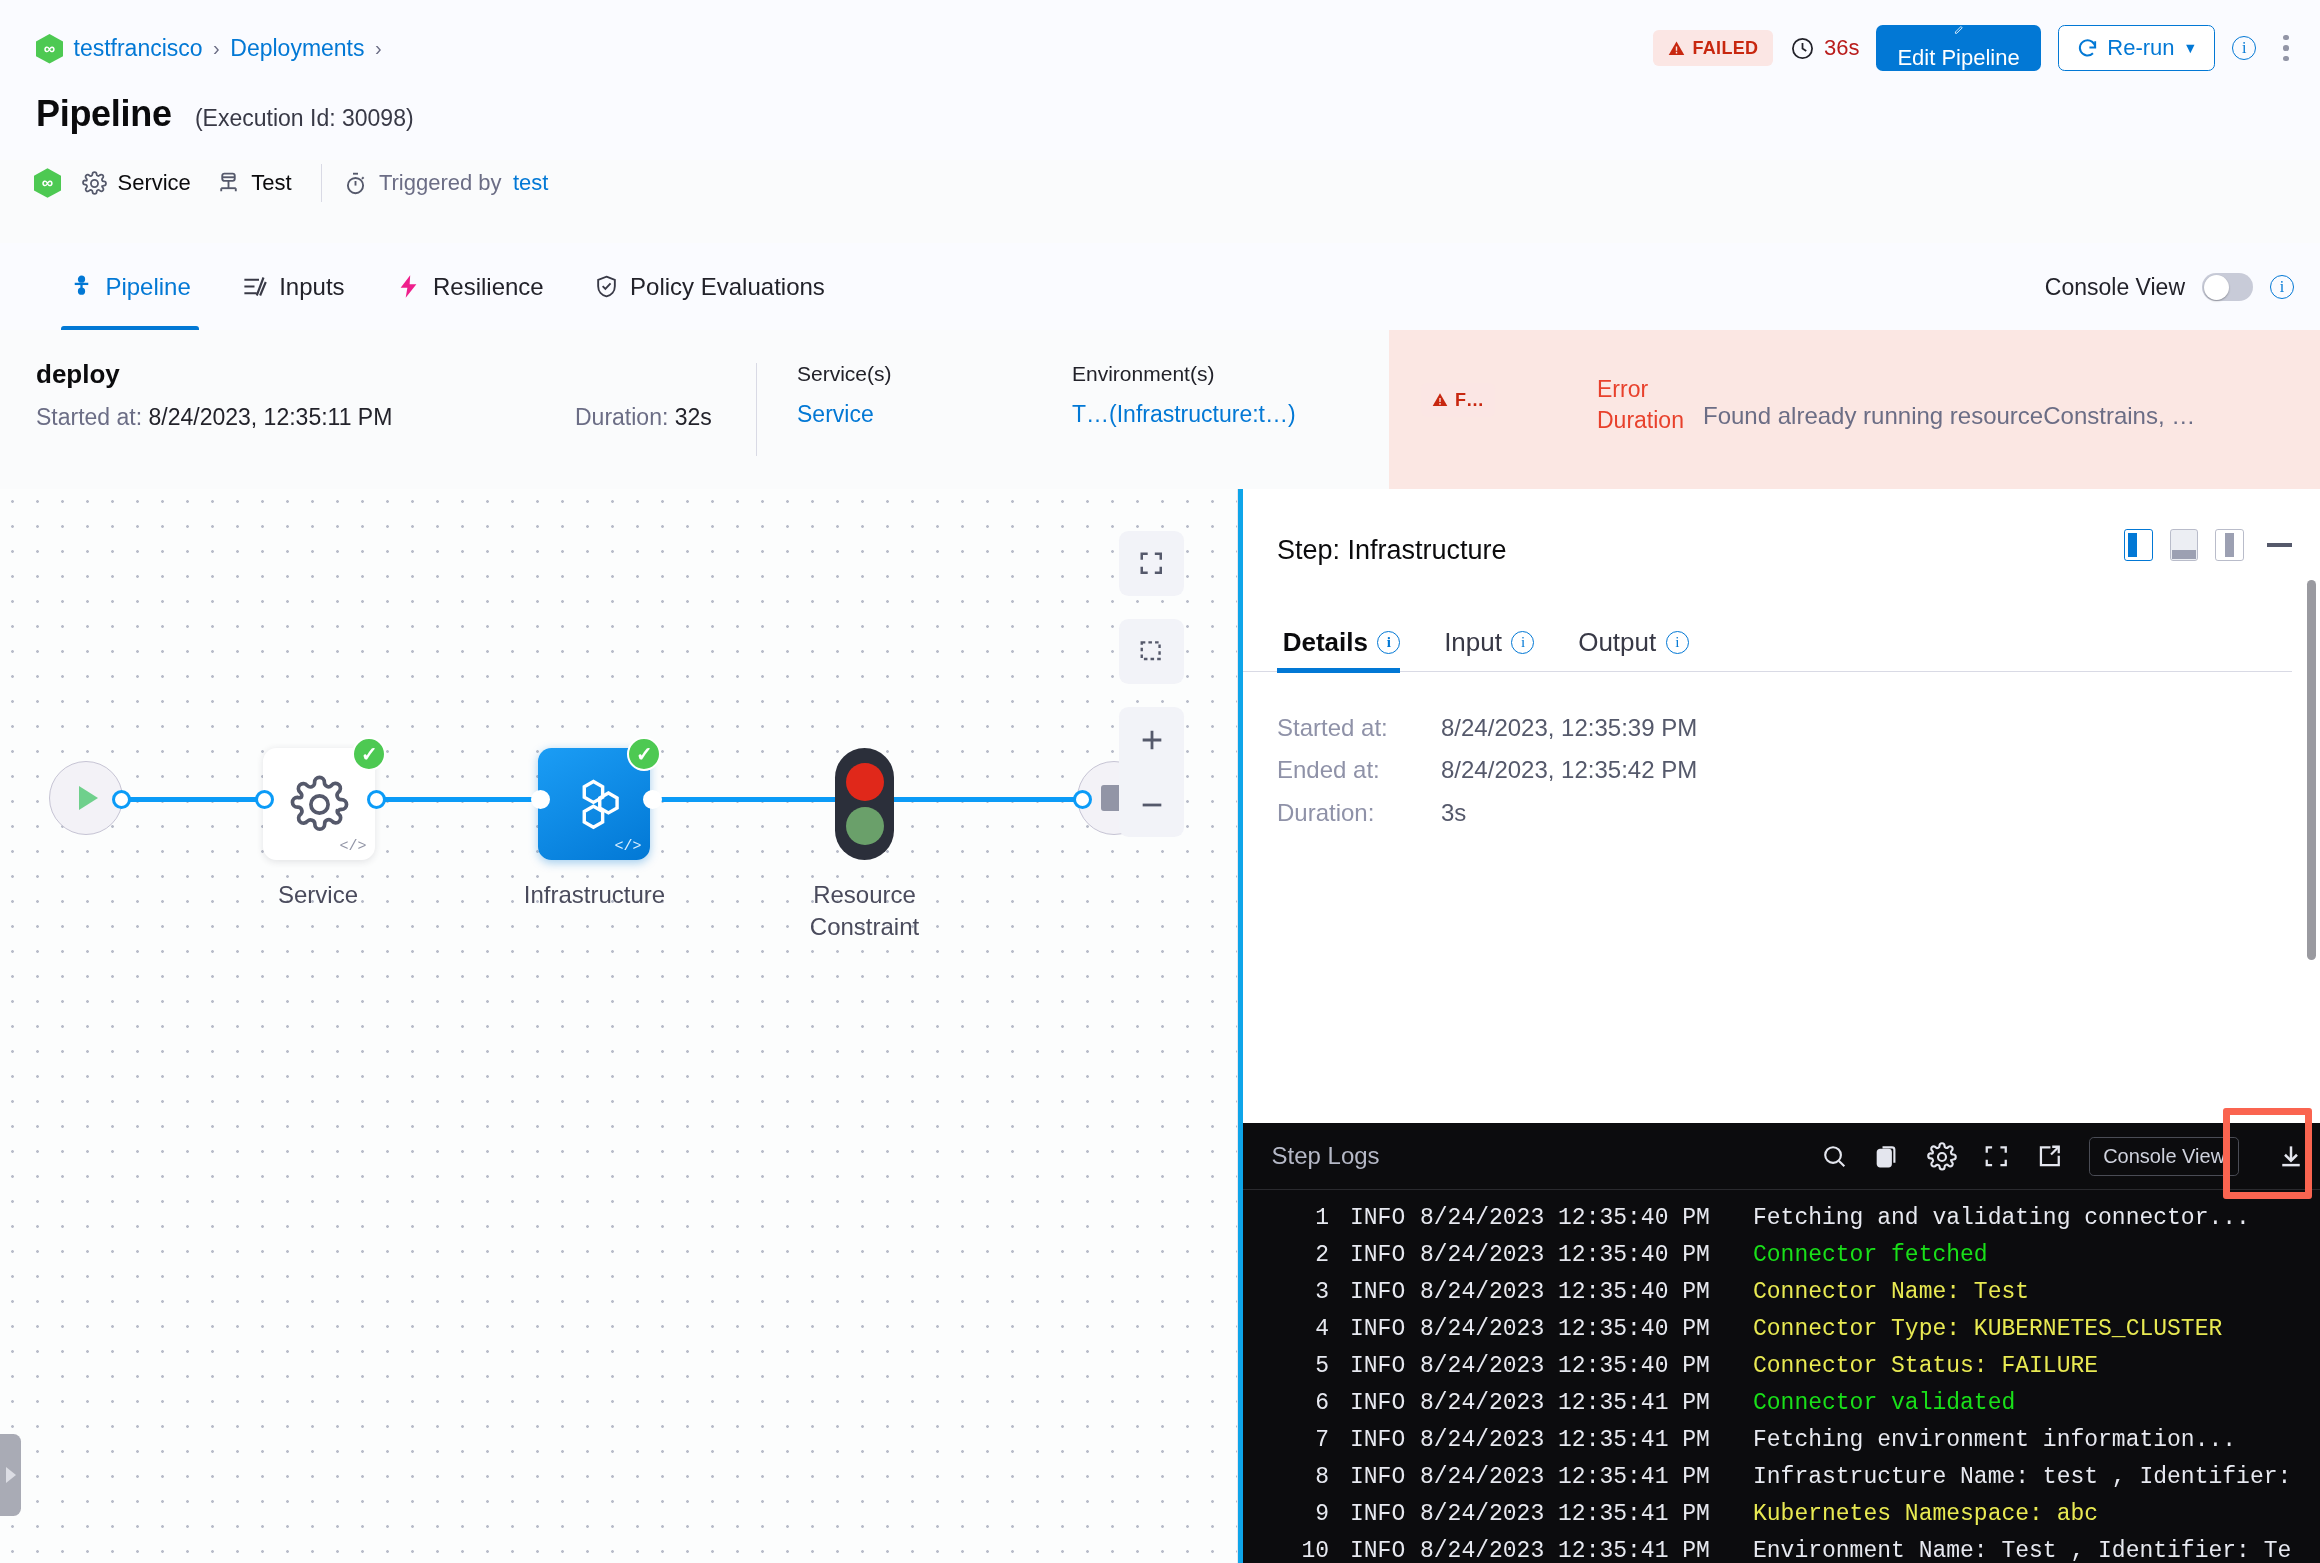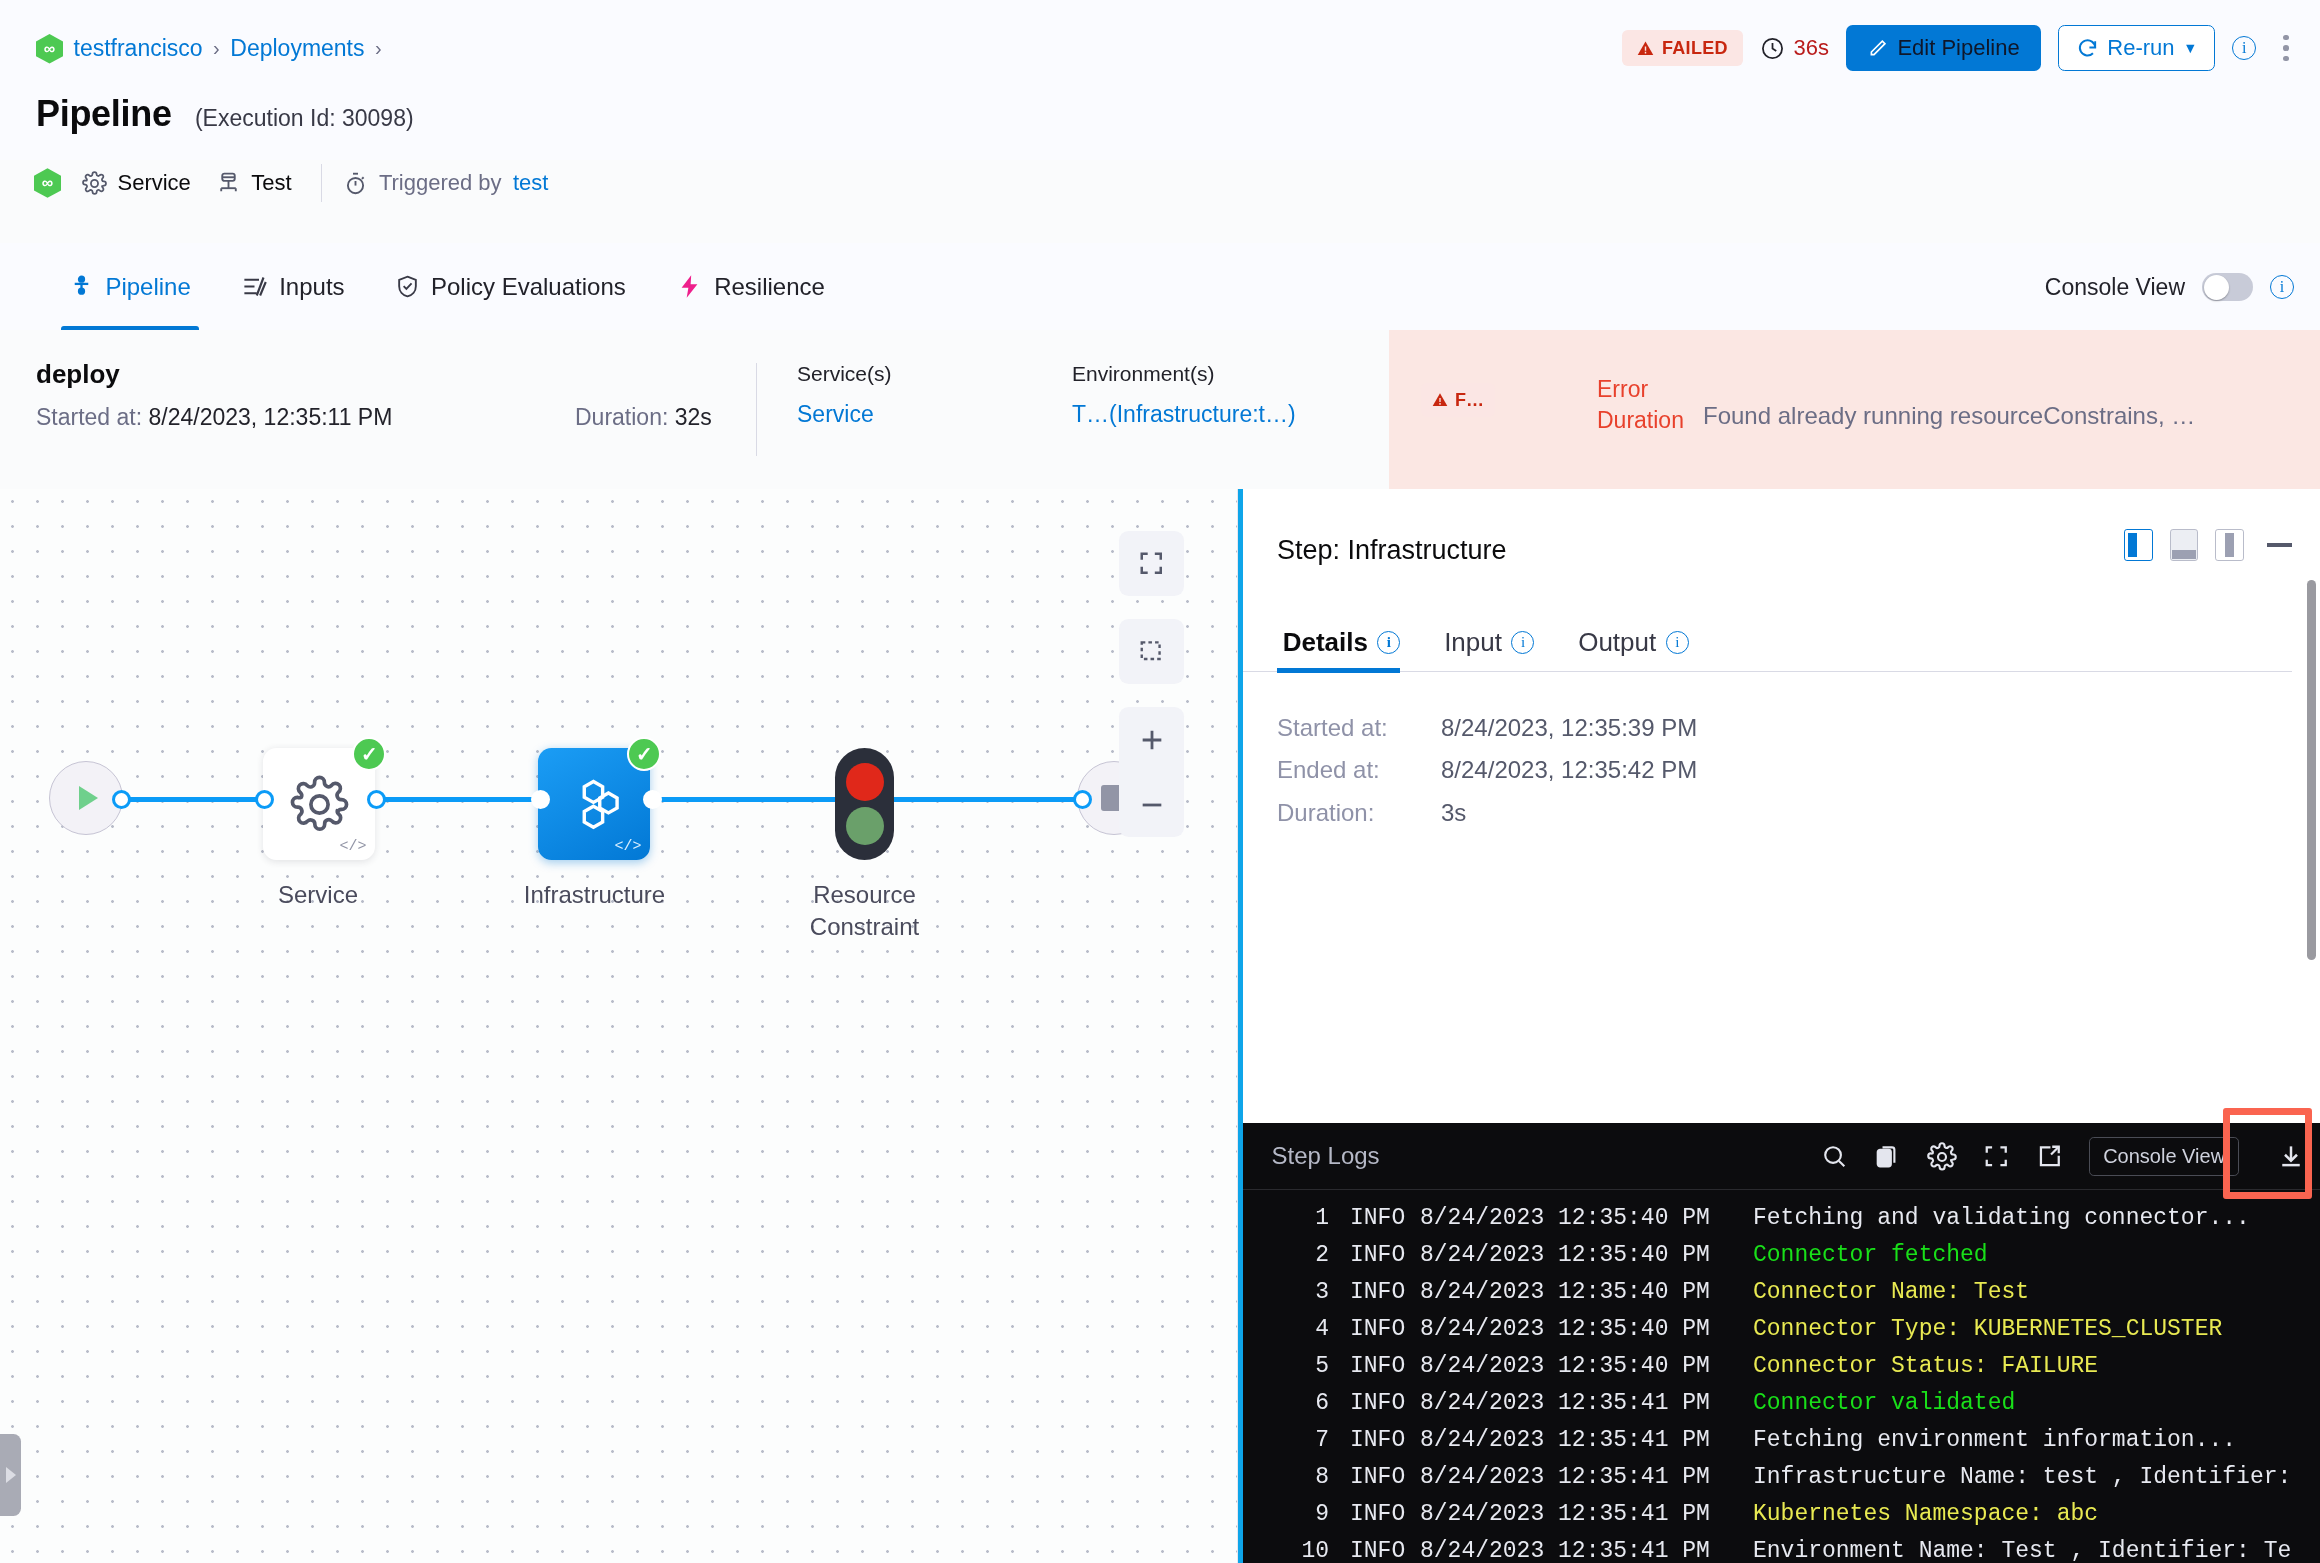--- a/index.html
+++ b/index.html
@@ -54,23 +54,23 @@
     position: absolute; right: 23px; top: 25px;
     display: flex; align-items: center; gap: 17px;
   }
   .badge-failed {
     background: #fbe6e4; color: #c8270f; border-radius: 5.7px;
     padding: 7.6px 15px; font-size: 18px; font-weight: bold; letter-spacing: 0.3px;
     display: flex; align-items: center; gap: 7.6px;
   }
   .dur-pill { display: flex; align-items: center; gap: 8.6px; font-size: 22px; color: #b91c1c; }
   .btn-primary {
-    background: #0278d5; color: #0f172a; border: none; border-radius: 6.7px;
+    background: #0278d5; color: #ffffff; border: none; border-radius: 6.7px;
     padding: 0 21px; height: 46px; font-size: 22px; font-family: inherit;
-    display: flex; align-items: center; gap: 9.5px; cursor: pointer;
+    display: flex; align-items: center; gap: 9.5px; cursor: pointer; flex-direction: column;
   }
   .btn-outline {
     background: #fff; color: #0278d5; border: 1px solid #0278d5; border-radius: 6.7px;
     padding: 0 17px; height: 46px; font-size: 22px; font-family: Liberation Sans, sans-serif;
     display: flex; align-items: center; gap: 8.6px; cursor: pointer;
   }
   .caret { font-size: 14.3px; }
   .info-i {
     width: 24px; height: 24px; border-radius: 50%; border: 1.6px solid #0278d5;
     color: #0278d5; font-size: 16px; display: inline-flex; align-items: center;
@@ -432,32 +432,32 @@
       <div class="tab">
         <svg width="27" height="27" viewBox="0 0 24 24" fill="none" stroke="#383946" stroke-width="1.9">
           <path d="M3 6h13M3 12h9M3 18h11"></path>
           <path d="M20 4l-6 16"></path>
             <path d="M22 8l-5 12"></path>
         </svg>
         <span>Inputs</span>
       </div>
 
       <div class="tab">
+        <svg width="27" height="27" viewBox="0 0 24 24">
+          <path d="M13.5 2L5 13h6l-1.5 9L19 10h-6z" fill="#ee1f8c"></path>
+        </svg>
+        <span>Resilience</span>
+      </div>
+
+      <div class="tab">
         <svg width="25" height="27" viewBox="0 0 24 24" fill="none" stroke="#383946" stroke-width="1.8">
           <path d="M12 2.6l8 3v6.2c0 5-3.4 8.6-8 9.6-4.6-1-8-4.6-8-9.6V5.6z"></path>
           <path d="M8.3 11.6l2.6 2.6 5-5.3"></path>
         </svg>
         <span>Policy Evaluations</span>
-      </div>
-
-      <div class="tab">
-        <svg width="27" height="27" viewBox="0 0 24 24">
-          <path d="M13.5 2L5 13h6l-1.5 9L19 10h-6z" fill="#ee1f8c"></path>
-        </svg>
-        <span>Resilience</span>
       </div>
     </div>
 
     <div class="console-view-wrap">
       <span class="cv-label">Console View</span>
       <span class="toggle">
           <span class="knob"></span>
         </span>
       <span class="info-i">i</span>
     </div>

